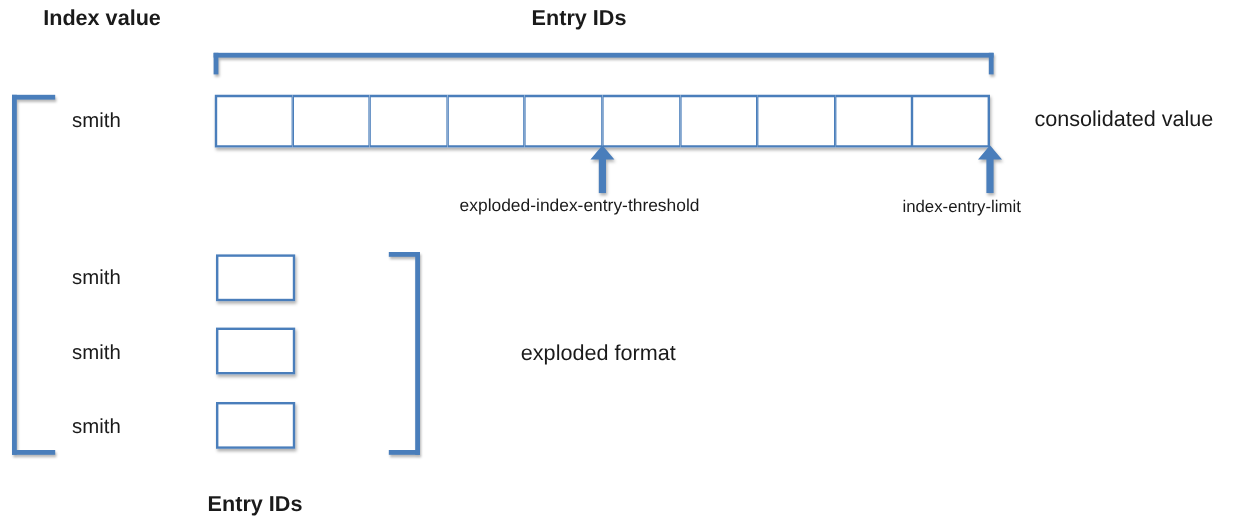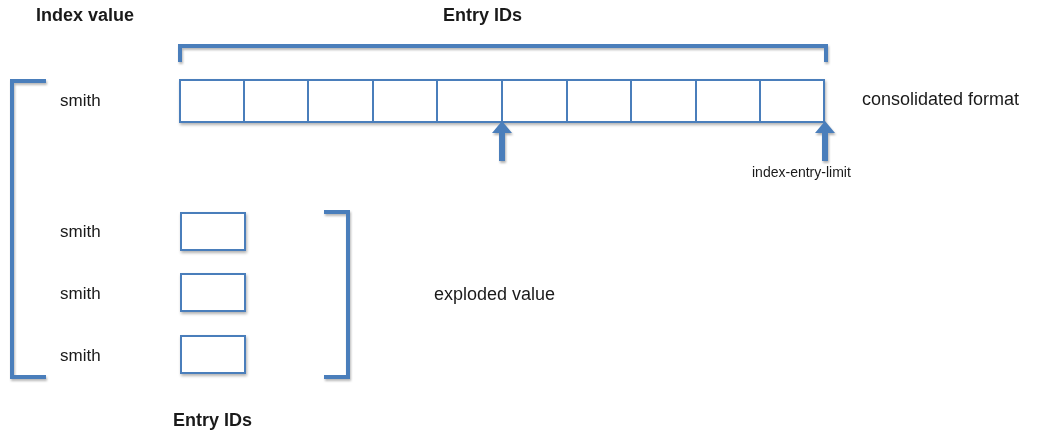--- a/index.html
+++ b/index.html
@@ -174,32 +174,33 @@
   </div>
 
   <svg class="up-arrow" id="arrow-threshold" viewBox="0 0 22 40">
     <polygon points="11,0 21,12 14,12 14,40 8,40 8,12 1,12" fill="#4a7ebb"></polygon>
   </svg>
 
   <svg class="up-arrow" id="arrow-limit" viewBox="0 0 22 40">
     <polygon points="11,0 21,12 14,12 14,40 8,40 8,12 1,12" fill="#4a7ebb"></polygon>
   </svg>
 
+  <div class="lbl" id="caption-threshold">exploded-index-entry-threshold</div>
 
   <div class="lbl" id="caption-limit">index-entry-limit</div>
 
-  <div class="lbl" id="caption-consolidated">consolidated format</div>
+  <div class="lbl" id="caption-consolidated">consolidated value</div>
 
   <div class="lbl" id="smith-exploded-1">smith</div>
   <div class="lbl" id="smith-exploded-2">smith</div>
   <div class="lbl" id="smith-exploded-3">smith</div>
 
   <div class="exploded-box" id="exploded-box-1"></div>
   <div class="exploded-box" id="exploded-box-2"></div>
   <div class="exploded-box" id="exploded-box-3"></div>
 
   <div id="bracket-exploded"></div>
 
-  <div class="lbl" id="caption-exploded">exploded value</div>
+  <div class="lbl" id="caption-exploded">exploded format</div>
 
   <div class="lbl lbl-bold" id="footer-entry-ids">Entry IDs</div>
 
 </div>
 
 </body></html>

